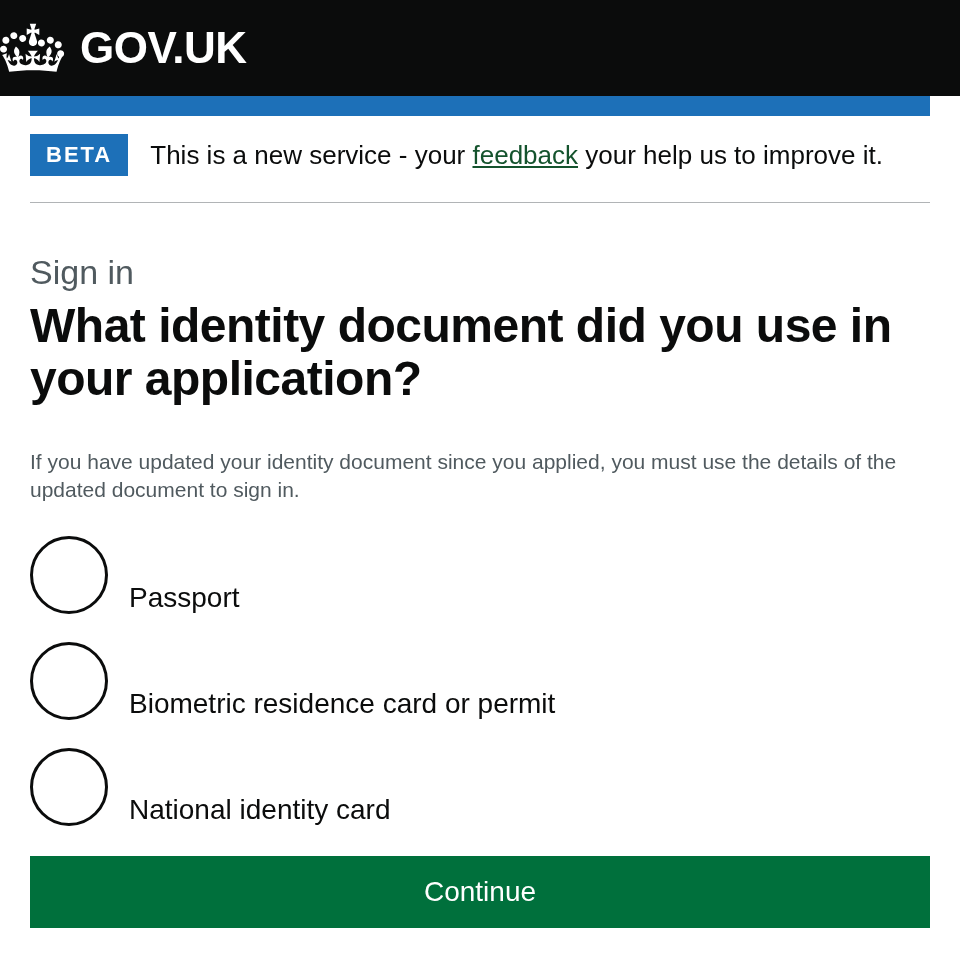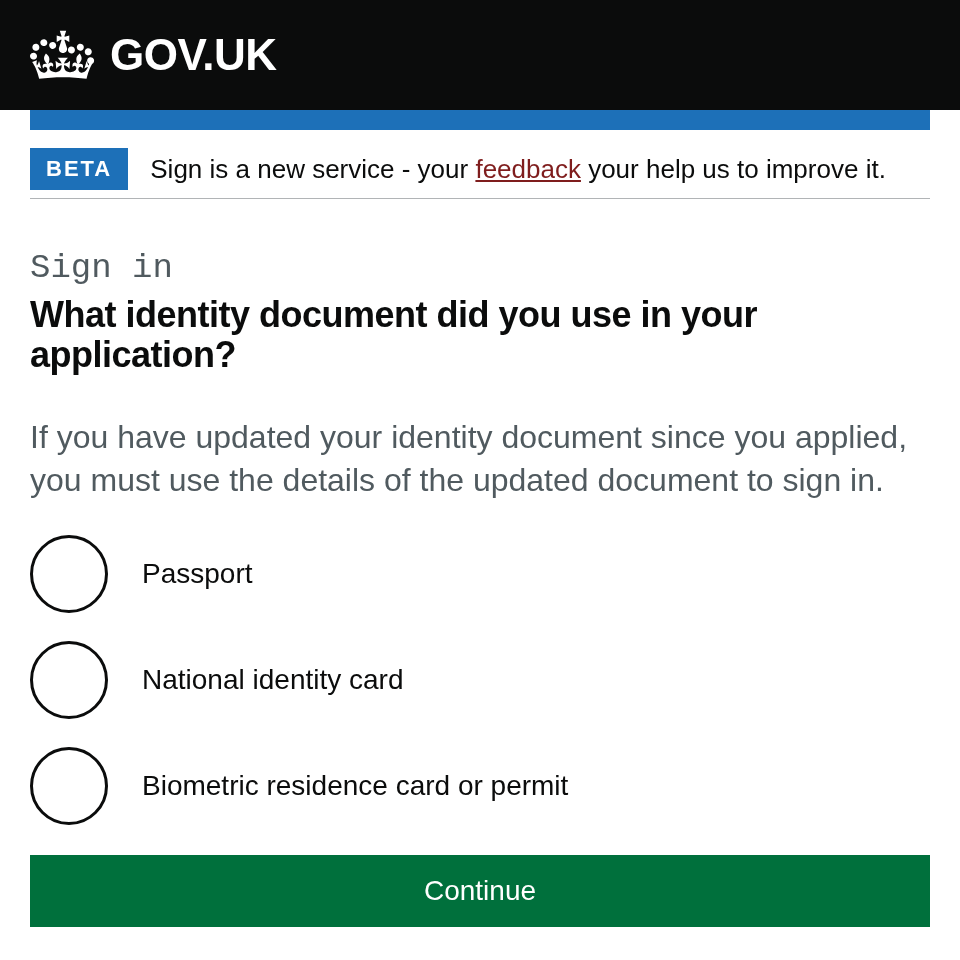--- a/index.html
+++ b/index.html
@@ -4,23 +4,22 @@
 <style>
   * { box-sizing: border-box; margin: 0; padding: 0; }
   body {
     font-family: "Helvetica Neue", Arial, sans-serif;
     color: #0b0c0c;
     background: #fff;
     width: 960px;
   }
   .header {
     background: #0b0c0c;
-    height: 110px;
+    height: 96px;
     display: flex;
-    padding-left: 30px;
   }
   .logo-wrap {
     display: flex;
     align-items: center;
     gap: 14px;
     color: #fff;
   }
   .crown-icon svg { display: block; }
   .logo-text {
     font-size: 44px;
@@ -31,69 +30,68 @@
   .blue-bar {
     height: 20px;
     background: #1d70b8;
     margin: 0 30px;
   }
   .container {
     padding: 0 30px;
   }
   .phase-banner {
     border-bottom: 1px solid #b1b4b6;
-    padding: 18px 0 8px 0;
+    padding: 18px 0 26px 0;
     display: flex;
     align-items: center;
     gap: 22px;
   }
   .beta-tag {
     display: inline-block;
     background: #1d70b8;
     color: #fff;
     font-weight: 700;
     letter-spacing: 2px;
     font-size: 22px;
     padding: 8px 16px;
   }
   .phase-text {
     font-size: 26px;
     color: #0b0c0c;
   }
   .phase-text a {
-    color: #7f1d1d;
+    color: #14532d;
     text-decoration: underline;
   }
   .caption {
     font-size: 34px;
     color: #505a5f;
     margin-top: 50px;
     font-weight: 400;
-    font-family: Liberation Mono, monospace;
   }
   .heading {
-    font-size: 36px;
+    font-size: 48px;
     font-weight: 700;
     line-height: 1.1;
     letter-spacing: -0.5px;
     margin-top: 8px;
   }
   .hint {
-    font-size: 32px;
+    font-size: 21px;
     color: #505a5f;
     line-height: 1.35;
     margin-top: 42px;
   }
   .radios {
     margin-top: 32px;
   }
   .radio-item {
     display: flex;
-    align-items: center;
-    gap: 34px;
+    align-items: flex-end;
+    gap: 21px;
     margin-bottom: 28px;
     cursor: pointer;
   }
   .radio-circle {
     width: 78px;
     height: 78px;
     border: 3.5px solid #0b0c0c;
     border-radius: 50%;
     flex-shrink: 0;
   }
@@ -129,37 +127,37 @@
     <span class="logo-text">GOV.UK</span>
   </div>
 </div>
 
 <div class="blue-bar"></div>
 
 <div class="container">
   <div class="phase-banner">
     <span class="beta-tag">BETA</span>
     <span class="phase-text">
-      <span>Sign is a new service - your </span><a href="#">feedback</a><span> your help us to improve it.</span>
+      <span>This is a new service - your </span><a href="#">feedback</a><span> your help us to improve it.</span>
     </span>
   </div>
 
   <div class="caption">Sign in</div>
   <h1 class="heading">What identity document did you use in your application?</h1>
   <p class="hint">If you have updated your identity document since you applied, you must use the details of the updated document to sign in.</p>
 
   <div class="radios">
     <label class="radio-item">
       <span class="radio-circle"></span>
       <span class="radio-label">Passport</span>
     </label>
     <label class="radio-item">
       <span class="radio-circle"></span>
-      <span class="radio-label">National identity card</span>
+      <span class="radio-label">Biometric residence card or permit</span>
     </label>
     <label class="radio-item">
       <span class="radio-circle"></span>
-      <span class="radio-label">Biometric residence card or permit</span>
+      <span class="radio-label">National identity card</span>
     </label>
   </div>
 
   <button class="button">Continue</button>
 </div>
 
 </body></html>

